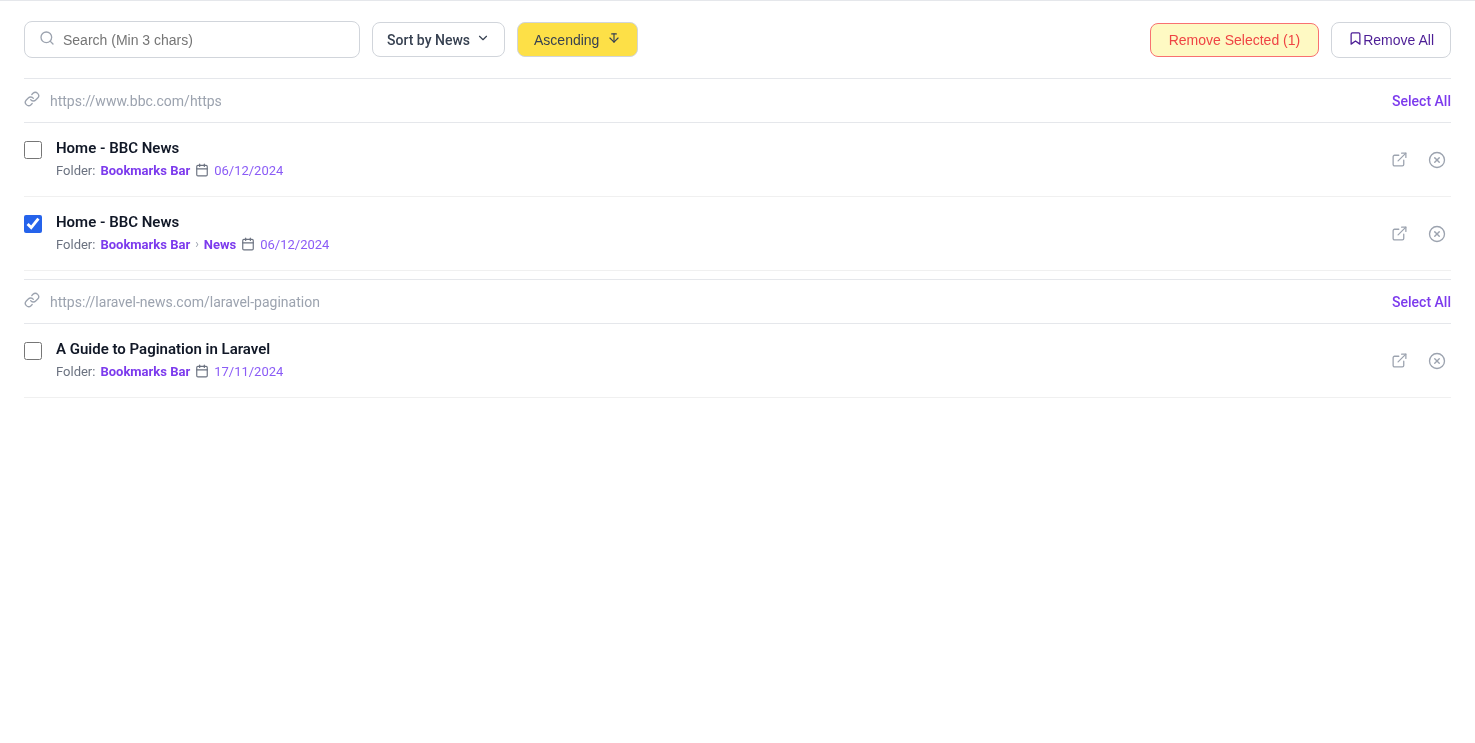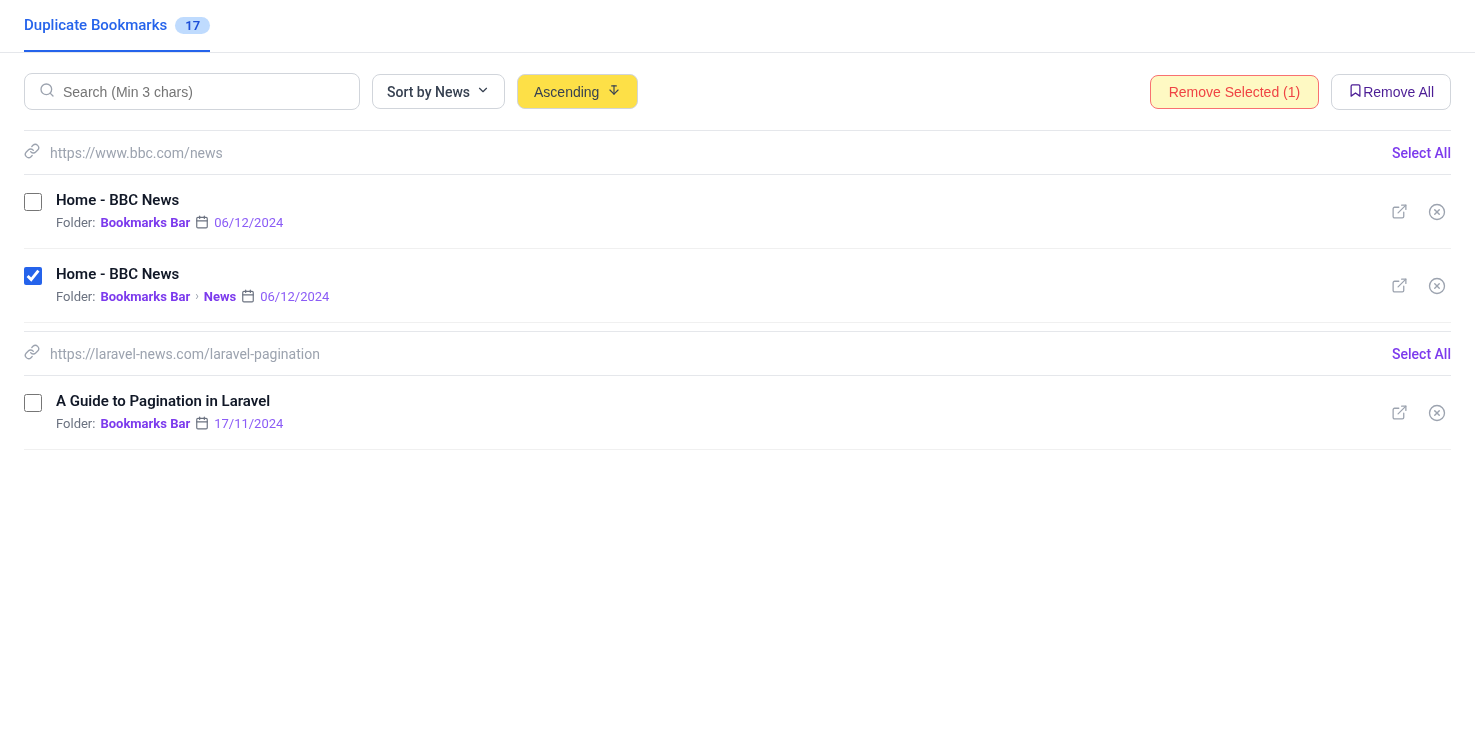--- a/index.html
+++ b/index.html
@@ -226,24 +226,20 @@
       border: none;
       border-radius: 4px;
     }
 
     .calendar-icon { color: #6b7280; }
   </style>
 </head>
 <body>
 
 <div class="tabs">
-  <div class="tab active">
-    <span>Duplicate Bookmarks</span>
-    <span class="tab-badge">17</span>
-  </div>
 </div>
 
 <div class="toolbar">
   <div class="search-wrap">
     <span class="search-icon-svg">
       <svg width="16" height="16" viewBox="0 0 24 24" fill="none" stroke="currentColor" stroke-width="2" stroke-linecap="round" stroke-linejoin="round">
         <circle cx="11" cy="11" r="8"></circle>
           <line x1="21" y1="21" x2="16.65" y2="16.65"></line>
       </svg>
     </span>
@@ -288,21 +284,21 @@
 
   <div class="bookmark-group">
     <div class="group-url-row">
       <div class="group-url">
         <span>
           <svg width="16" height="16" viewBox="0 0 24 24" fill="none" stroke="#9ca3af" stroke-width="2" stroke-linecap="round" stroke-linejoin="round">
             <path d="M10 13a5 5 0 0 0 7.54.54l3-3a5 5 0 0 0-7.07-7.07l-1.72 1.71"></path>
             <path d="M14 11a5 5 0 0 0-7.54-.54l-3 3a5 5 0 0 0 7.07 7.07l1.71-1.71"></path>
           </svg>
         </span>
-        <span>https://www.bbc.com/news</span>
+        <span>https://www.bbc.com/https</span>
       </div>
       <a class="select-all-link">Select All</a>
     </div>
 
     <div class="bookmark-item">
       <div class="bookmark-left">
         <input type="checkbox" class="bookmark-checkbox" style="">
         <div class="bookmark-info">
           <span class="bookmark-title">Home - BBC News</span>
           <div class="bookmark-meta">

